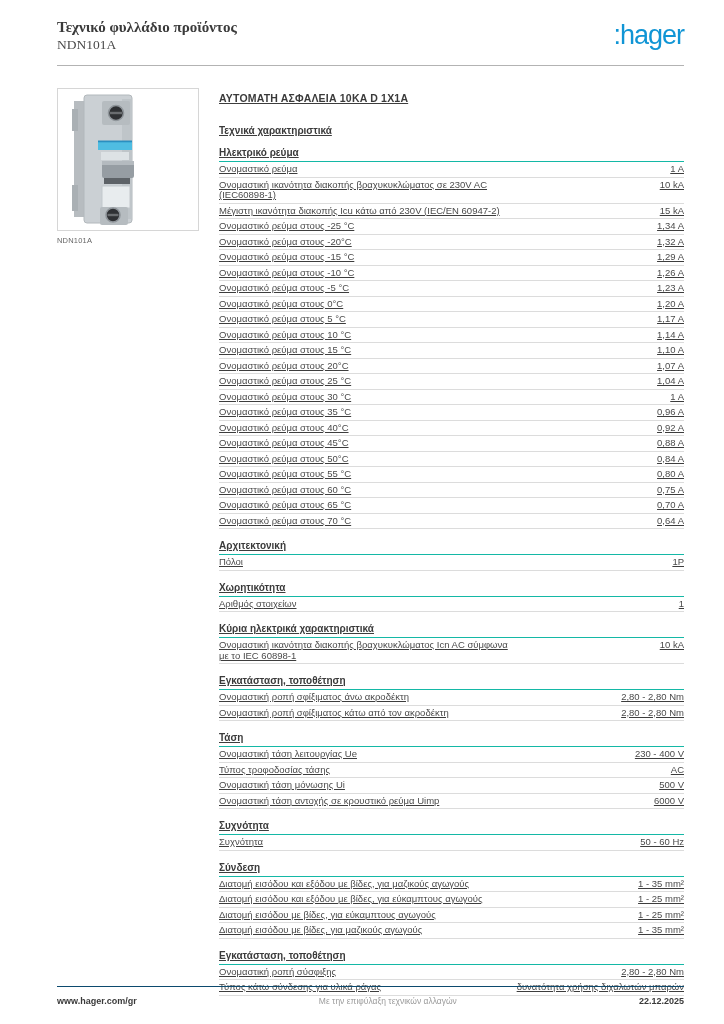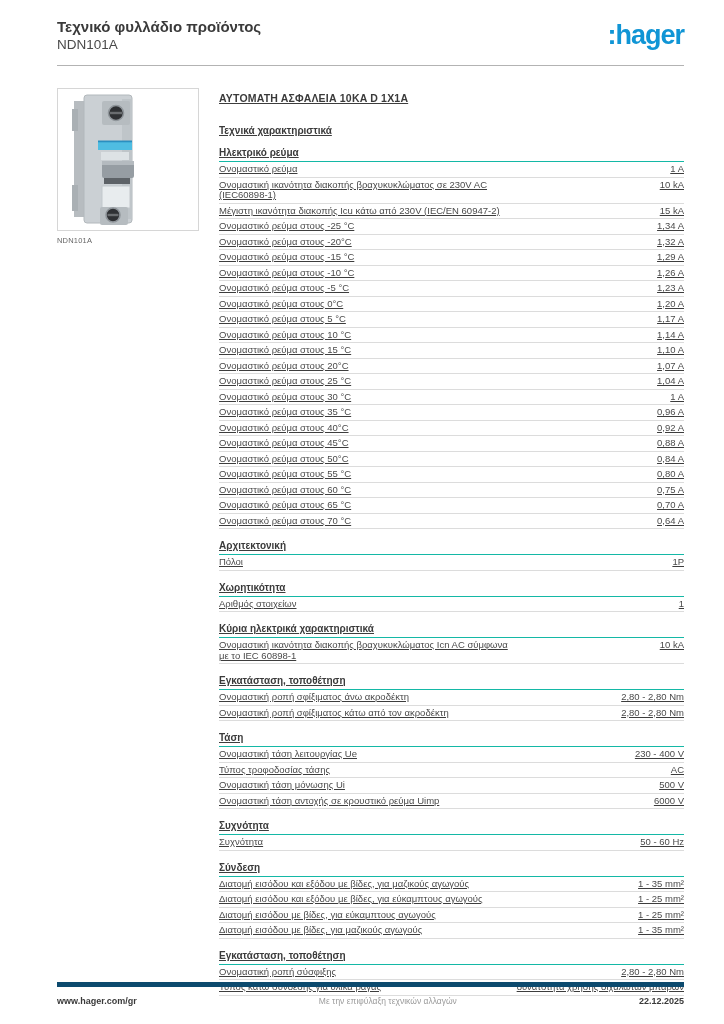--- a/index.html
+++ b/index.html
@@ -12,25 +12,25 @@
   }
   .page { position: absolute; inset: 0; background: #fff; }
 
   
   .header {
     position: absolute; left: 57px; right: 40px; top: 18px;
     display: flex; justify-content: space-between; align-items: flex-start;
     border-bottom: 1px solid #b3b3b3;
     padding-bottom: 11px;
   }
-  .header-titles { line-height: 1.22; }
+  .header-titles { line-height: 1.22; font-family: Liberation Serif, serif; }
   .doc-title { font-size: 15px; font-weight: bold; color: #3a3a3a; }
   .doc-subtitle { font-size: 13.5px; color: #4a4a4a; margin-top: 1px; }
   .logo {
-    font-size: 27px; font-weight: bold; letter-spacing: -1px;
+    font-size: 27px; font-weight: normal; letter-spacing: -1px;
     line-height: 1; margin-top: 4px;
   }
 
   
   .content {
     position: absolute; left: 57px; right: 40px; top: 88px;
     display: flex; align-items: flex-start;
   }
   .left-col { width: 142px; flex: 0 0 142px; }
   .photo-box {
@@ -57,21 +57,21 @@
     border-bottom: 1px solid #dcdcdc;
     padding: 2px 0 2px 0;
     font-size: 9.5px; line-height: 10.5px; color: #4a4a4a;
   }
   .spec-row-label { max-width: 300px; }
   .spec-row-value { text-align: center; white-space: nowrap; padding-left: 12px; }
 
   
   .footer {
     position: absolute; left: 57px; right: 40px; bottom: 18px;
-    border-top: 5px solid #0c4a6e;
+    border-top: 1px solid #0c4a6e;
     padding-top: 9px;
     display: flex; justify-content: space-between; align-items: baseline;
   }
   .footer-url  { font-size: 9px; font-weight: bold; color: #3a3a3a; }
   .footer-note { font-size: 8.5px; color: #9b9b9b; }
   .footer-date { font-size: 9px; font-weight: bold; color: #3a3a3a; }
 </style>
 </head>
 <body>
 

